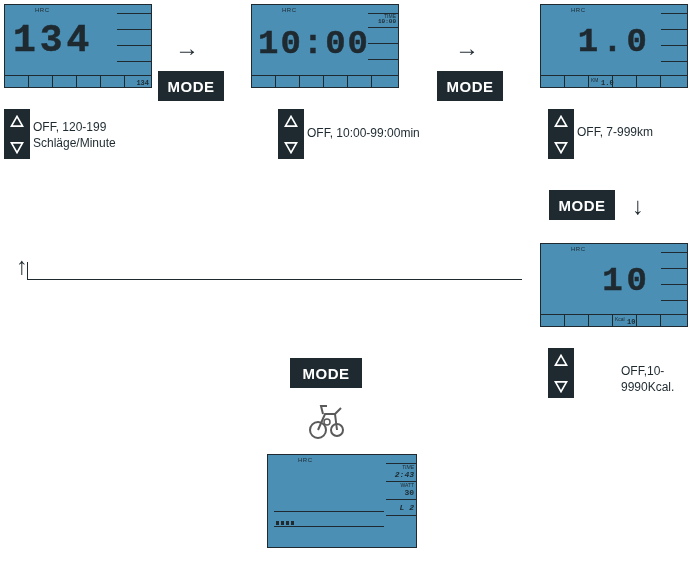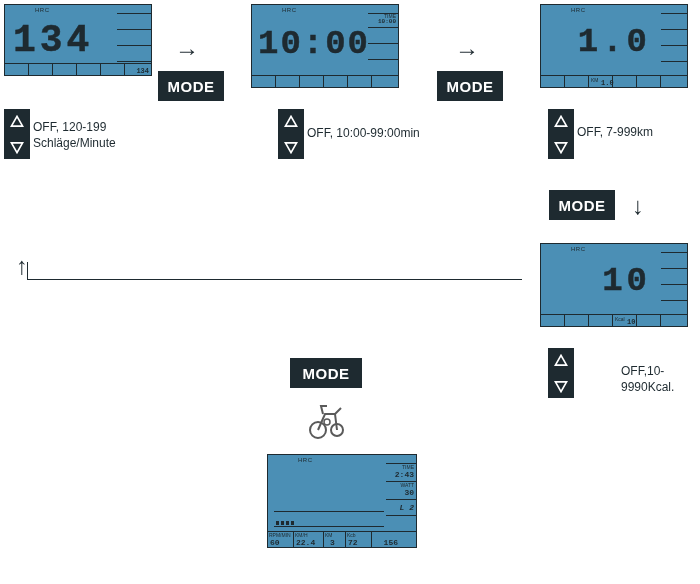--- a/index.html
+++ b/index.html
@@ -118,21 +118,21 @@
     width: 1px;
     background: #1e2a30;
   }
   .bike-icon {
     position: absolute;
   }
 </style>
 </head>
 <body>
 
-<div class="lcd" style="left:4px; top:4px; width:148px; height:72px;">
+<div class="lcd" style="left:4px; top:4px; width:148px; height:84px;">
   <span class="hrc">HRC</span>
   <div class="big-value" style="font-size:38px;">134</div>
   <div class="grid-right">
     <div></div>
       <div></div>
       <div></div>
       <div></div>
   </div>
   <div class="footer">
     <div class="cell" style="left:0; width:24px;"></div>
@@ -270,54 +270,33 @@
     <path d="M13 30 L20 14 L30 14 L32 30" fill="none" stroke="#5a5a5a" stroke-width="2"></path>
     <path d="M18 14 L16 6 L22 6" fill="none" stroke="#5a5a5a" stroke-width="2"></path>
     <path d="M30 14 L36 8" fill="none" stroke="#5a5a5a" stroke-width="2"></path>
     <circle cx="22" cy="22" r="3" fill="none" stroke="#5a5a5a" stroke-width="1.5"></circle>
   </svg>
 </div>
 
 <div class="lcd" style="left:267px; top:454px; width:150px; height:94px;">
   <span class="hrc">HRC</span>
   <div class="grid-right" style="width:30px; top:8px; bottom:16px;">
-    <div style="height:18px; position:relative;">
+    <div style="height:18px; position:relative;font-style:italic;">
       <span class="small-label" style="right:2px; top:0;">TIME</span>
       <span class="small-val" style="right:2px; top:6px;">2:43</span>
     </div>
     <div style="height:18px; position:relative;">
       <span class="small-label" style="right:2px; top:0;">WATT</span>
       <span class="small-val" style="right:2px; top:6px;">30</span>
     </div>
     <div style="height:16px; position:relative;">
       <span class="small-val" style="right:2px; top:3px; font-size:8px;font-style:italic;">L 2</span>
     </div>
     <div></div>
   </div>
 
   <div style="position:absolute; left:6px; right:32px; top:56px; height:16px; border-top:1px solid #1e2a30; border-bottom:1px solid #1e2a30;">
     <div style="position:absolute; left:2px; bottom:1px; width:3px; height:4px; background:#1e2a30;"></div>
     <div style="position:absolute; left:7px; bottom:1px; width:3px; height:4px; background:#1e2a30;"></div>
     <div style="position:absolute; left:12px; bottom:1px; width:3px; height:4px; background:#1e2a30;"></div>
     <div style="position:absolute; left:17px; bottom:1px; width:3px; height:4px; background:#1e2a30;"></div>
   </div>
-  <div class="footer" style="height:16px;">
-    <div class="cell" style="left:0; width:26px;">
-      <span class="small-label" style="left:1px; top:0;">RPM/MIN</span>
-      <span class="small-val" style="left:2px; bottom:0;">60</span>
-    </div>
-    <div class="cell" style="left:26px; width:30px;">
-      <span class="small-label" style="left:1px; top:0;">KM/H</span>
-      <span class="small-val" style="left:2px; bottom:0;">22.4</span>
-    </div>
-    <div class="cell" style="left:56px; width:22px;">
-      <span class="small-label" style="left:1px; top:0;">KM</span>
-      <span class="small-val" style="left:6px; bottom:0;">3</span>
-    </div>
-    <div class="cell" style="left:78px; width:26px;">
-      <span class="small-label" style="left:1px; top:0;">Kcb</span>
-      <span class="small-val" style="left:2px; bottom:0;">72</span>
-    </div>
-    <div class="cell" style="left:104px; width:28px; border-right:none;">
-      <span class="small-val" style="right:2px; bottom:0;">156</span>
-    </div>
-  </div>
 </div>
 
 </body></html>

